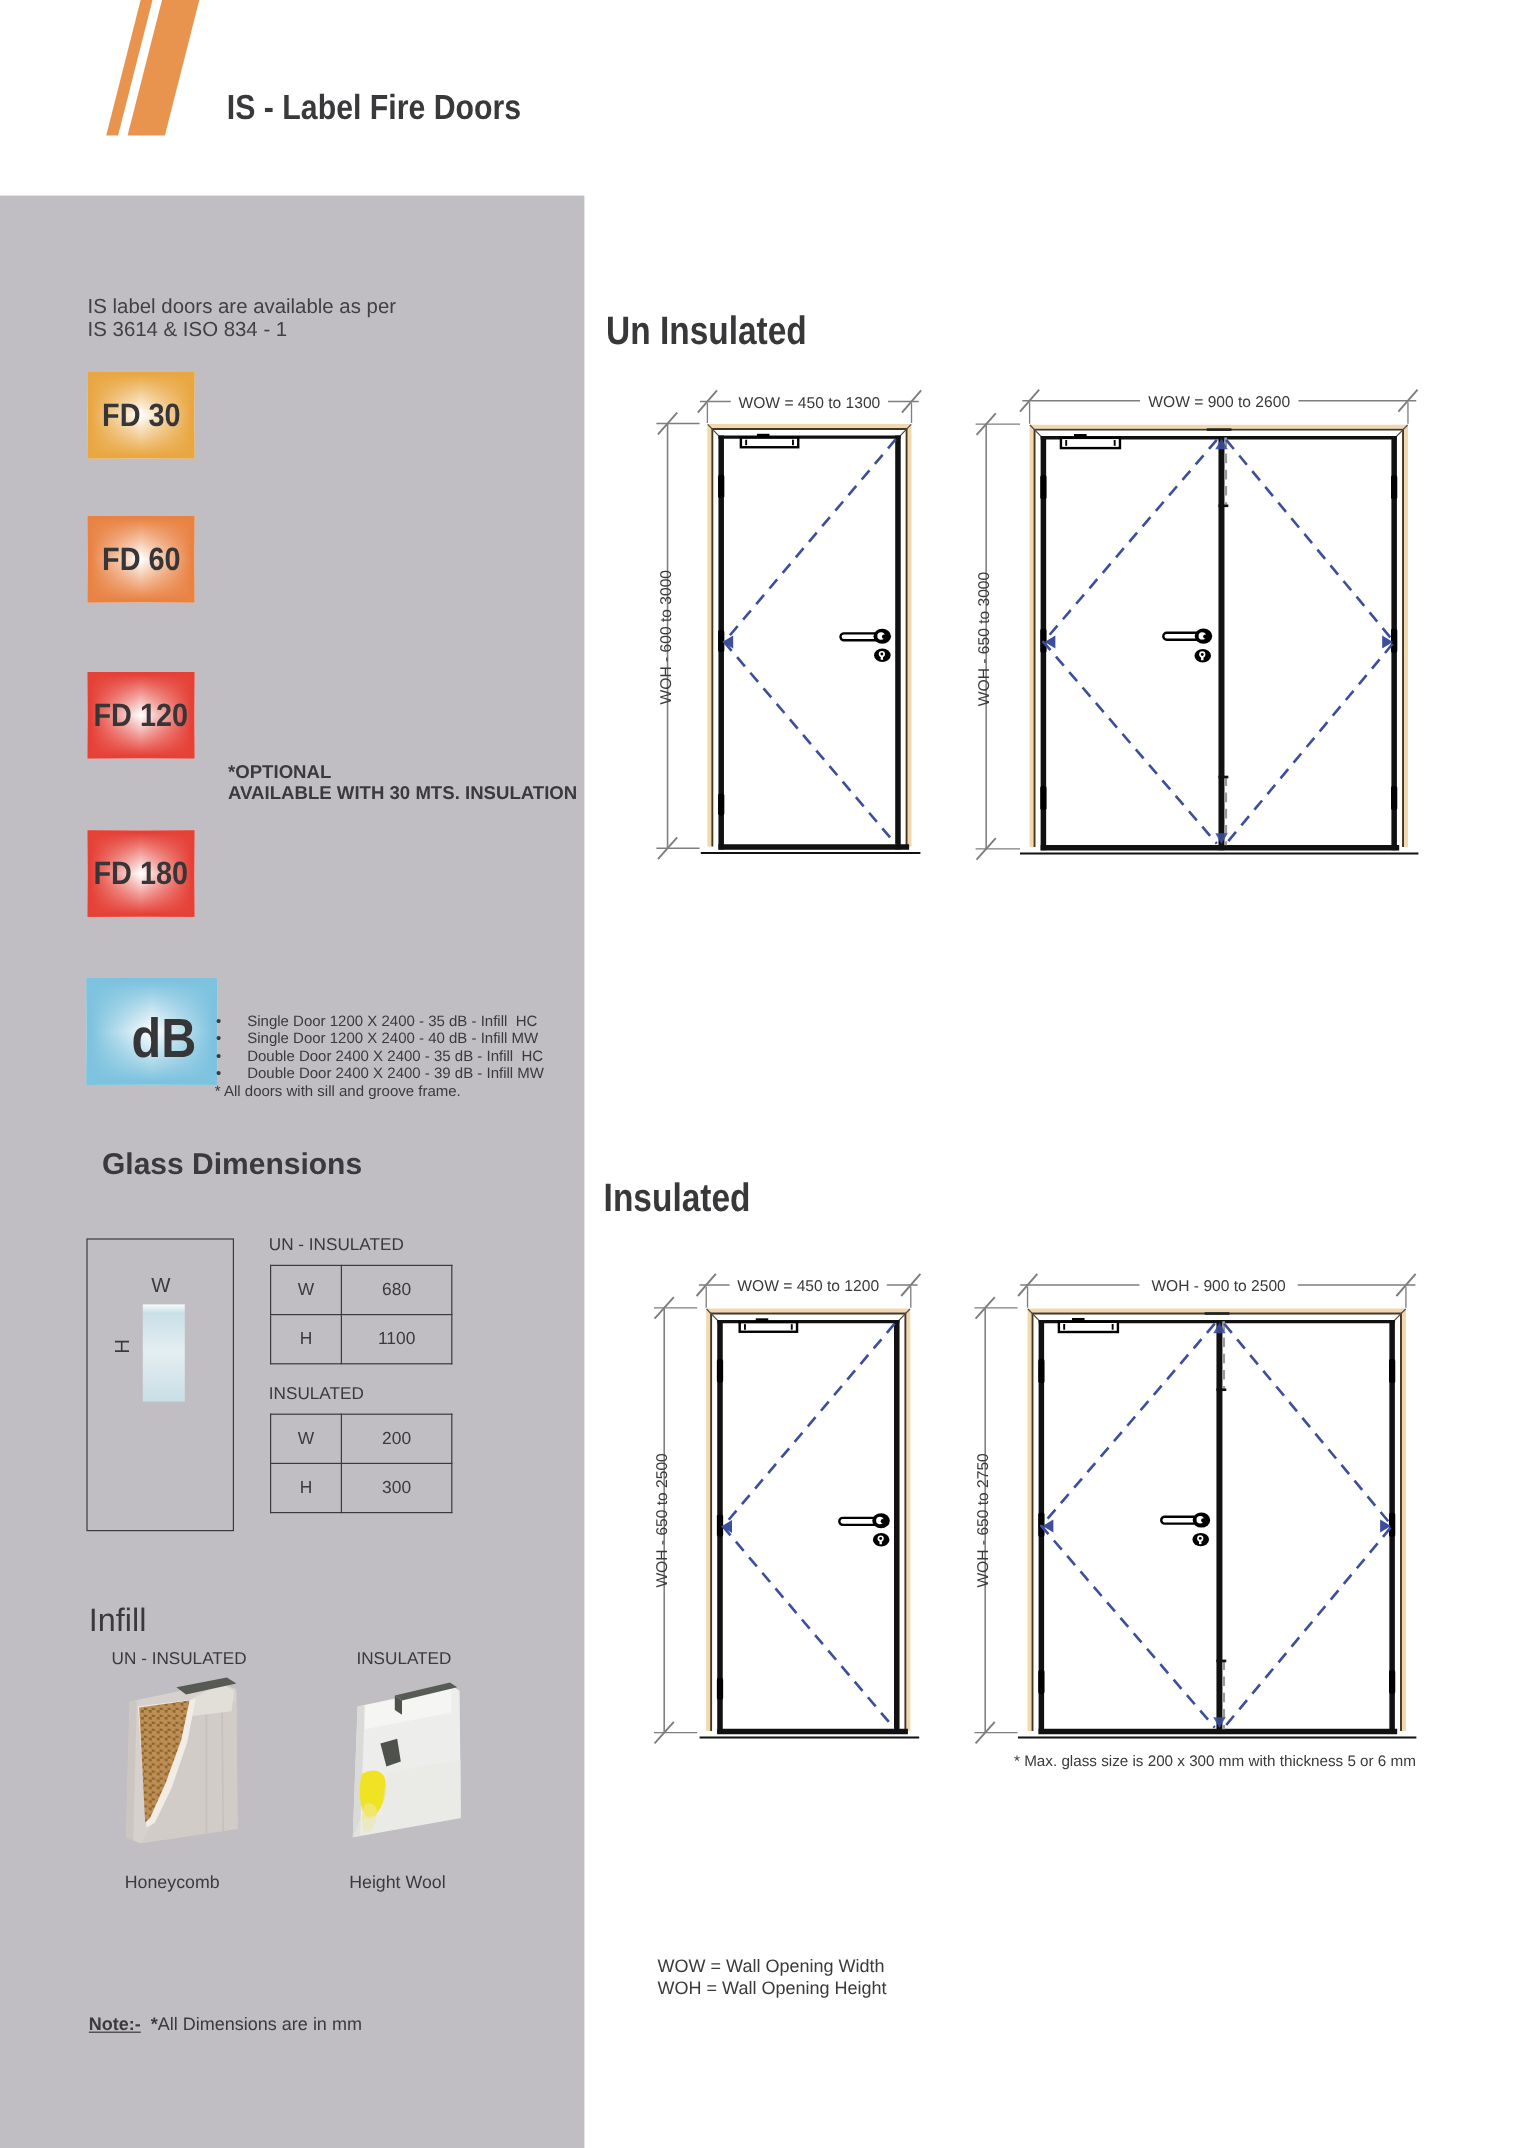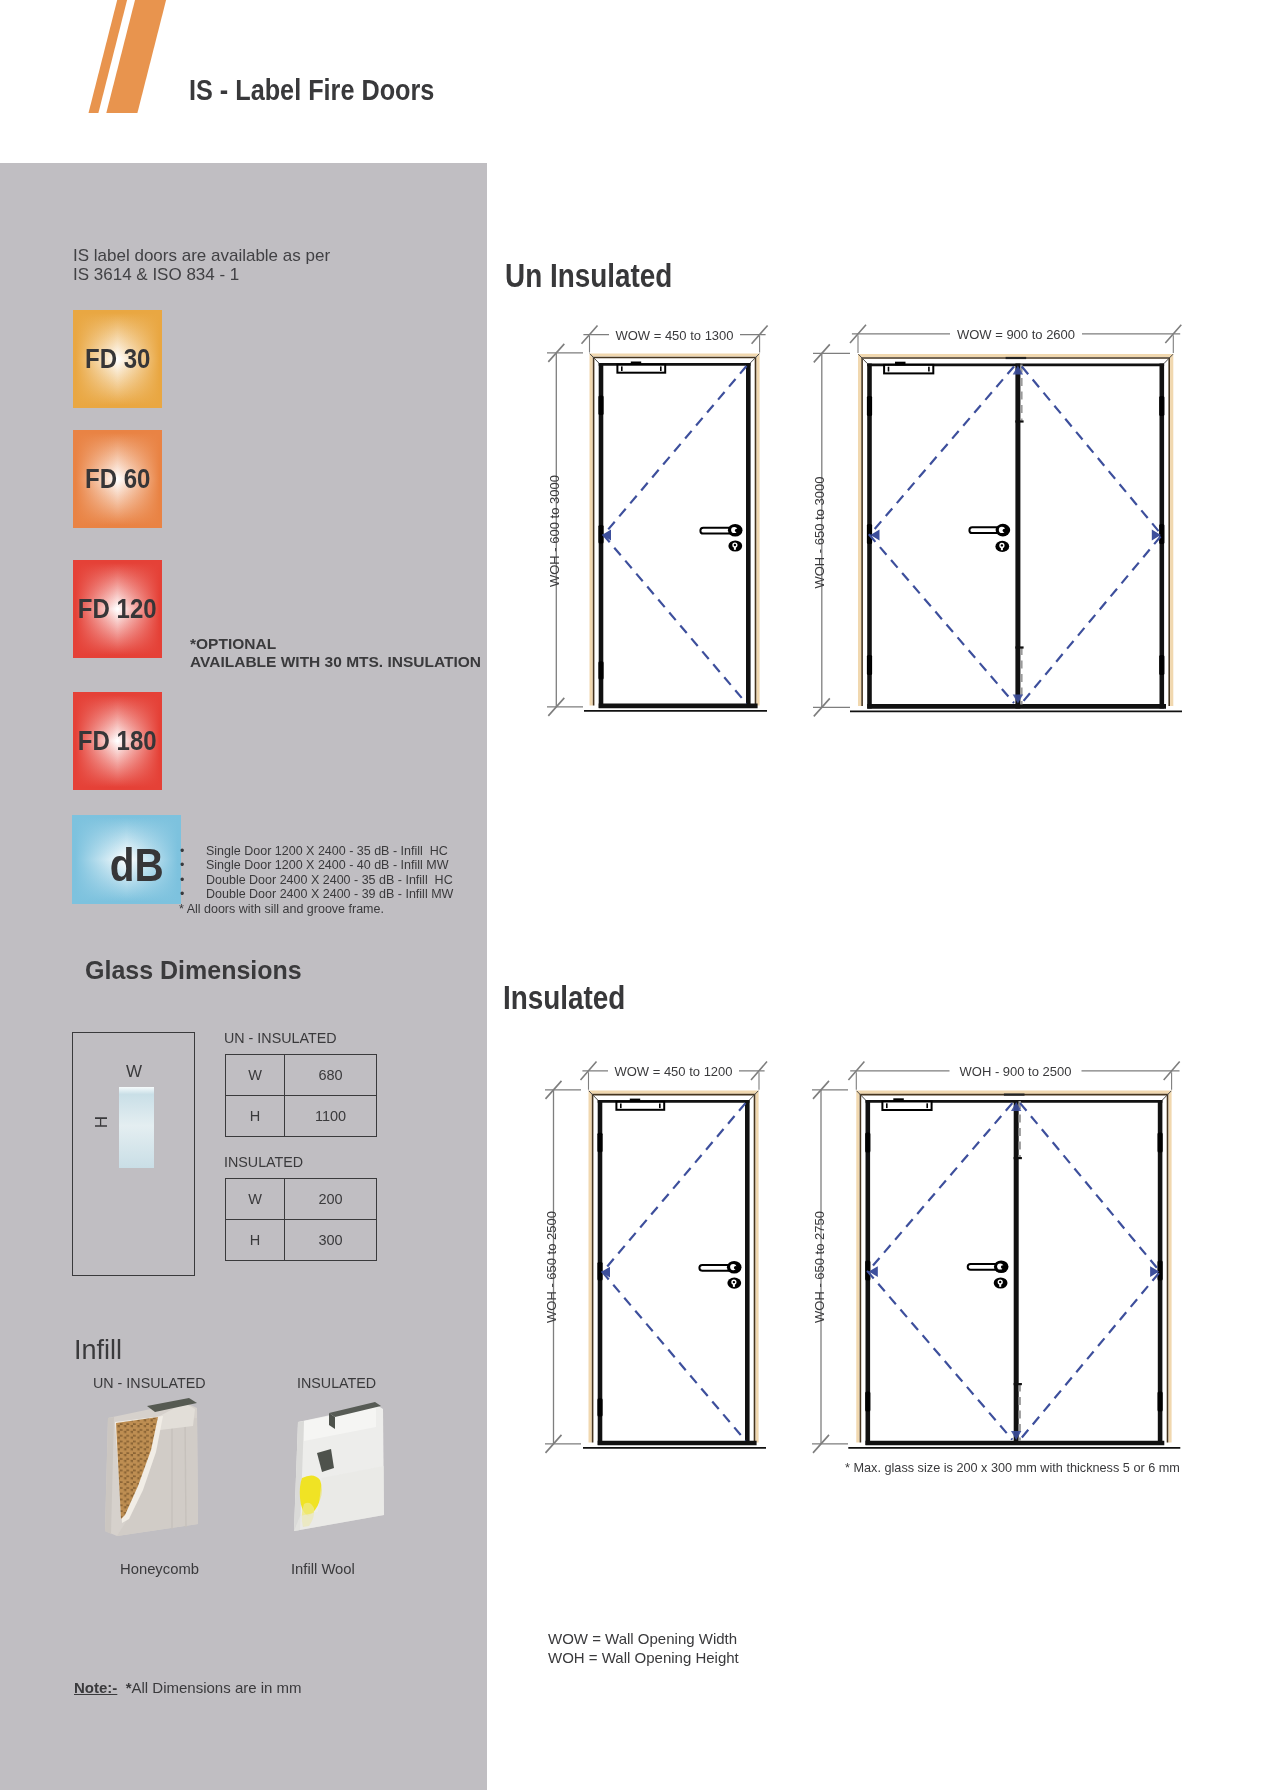--- a/index.html
+++ b/index.html
@@ -1,19 +1,19 @@
 <!DOCTYPE html>
 <html><head>
 <meta charset="utf-8">
 <style>
   html,body{margin:0;padding:0;}
   body{width:1275px;height:1790px;position:relative;background:#ffffff;
        font-family:"Liberation Sans", sans-serif;color:#3a3a3c;overflow:hidden;}
   .abs{position:absolute;}
-  .badge{position:absolute;left:73px;width:89px;height:98px;display:flex;overflow:hidden;
+  .badge{position:absolute;left:73px;width:89px;height:72px;display:flex;overflow:hidden;
          align-items:center;justify-content:center;font-weight:bold;font-size:27px;color:#363638;}
   .badge span{position:relative;}
 </style>
 </head>
 <body>
 
 <div class="abs" style="left:0;top:0;width:1275px;height:163px;background:#ffffff;"></div>
 
 <svg class="abs" style="left:0;top:0;" width="220" height="120" viewBox="0 0 220 120">
 
@@ -97,23 +97,23 @@
       </tr>
 </tbody>
   </table>
 
 <div class="abs" style="left:74px;top:1335px;font-size:27px;font-weight:normal;">Infill</div>
 
 <div class="abs" style="left:93px;top:1375px;font-size:14.3px;">UN - INSULATED</div>
 
 <div class="abs" style="left:297px;top:1375px;font-size:14.3px;">INSULATED</div>
 
-<div class="abs" style="left:120px;top:1561px;font-size:14.8px;">Honeycomb</div>
-
-<div class="abs" style="left:291px;top:1561px;font-size:14.8px;">Infill Wool</div>
+<div class="abs" style="left:104px;top:1561px;font-size:14.8px;">Honeycomb</div>
+
+<div class="abs" style="left:291px;top:1561px;font-size:14.8px;">Height Wool</div>
 
 <div class="abs" style="left:74px;top:1679px;font-size:15px;"><b><u>Note:-</u></b>&nbsp;&nbsp;<b>*</b>All Dimensions are in mm</div>
 
 <div class="abs" style="left:505px;top:257px;font-size:33px;font-weight:bold;color:#38383A;transform:scaleX(0.845);transform-origin:left top;">Un Insulated</div>
 
 <div class="abs" style="left:503px;top:979px;font-size:33px;font-weight:bold;color:#38383A;transform:scaleX(0.845);transform-origin:left top;">Insulated</div>
 
 <svg class="abs" style="left:0;top:0;" width="1275" height="1790" viewBox="0 0 1275 1790">
   <defs>
     <g id="sd">

